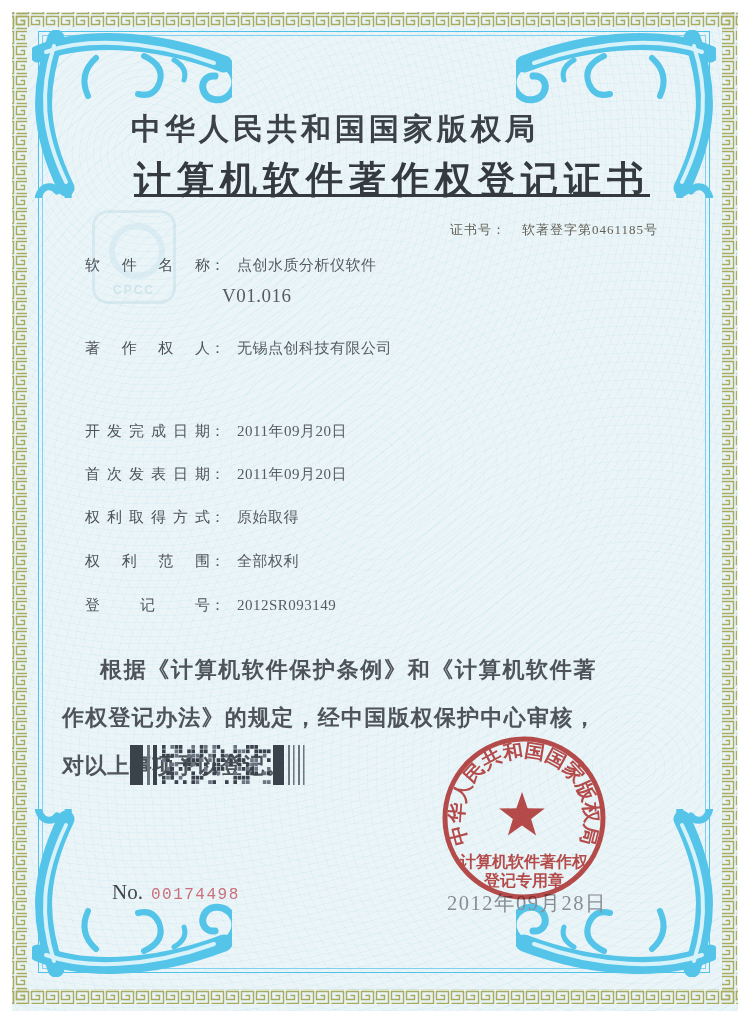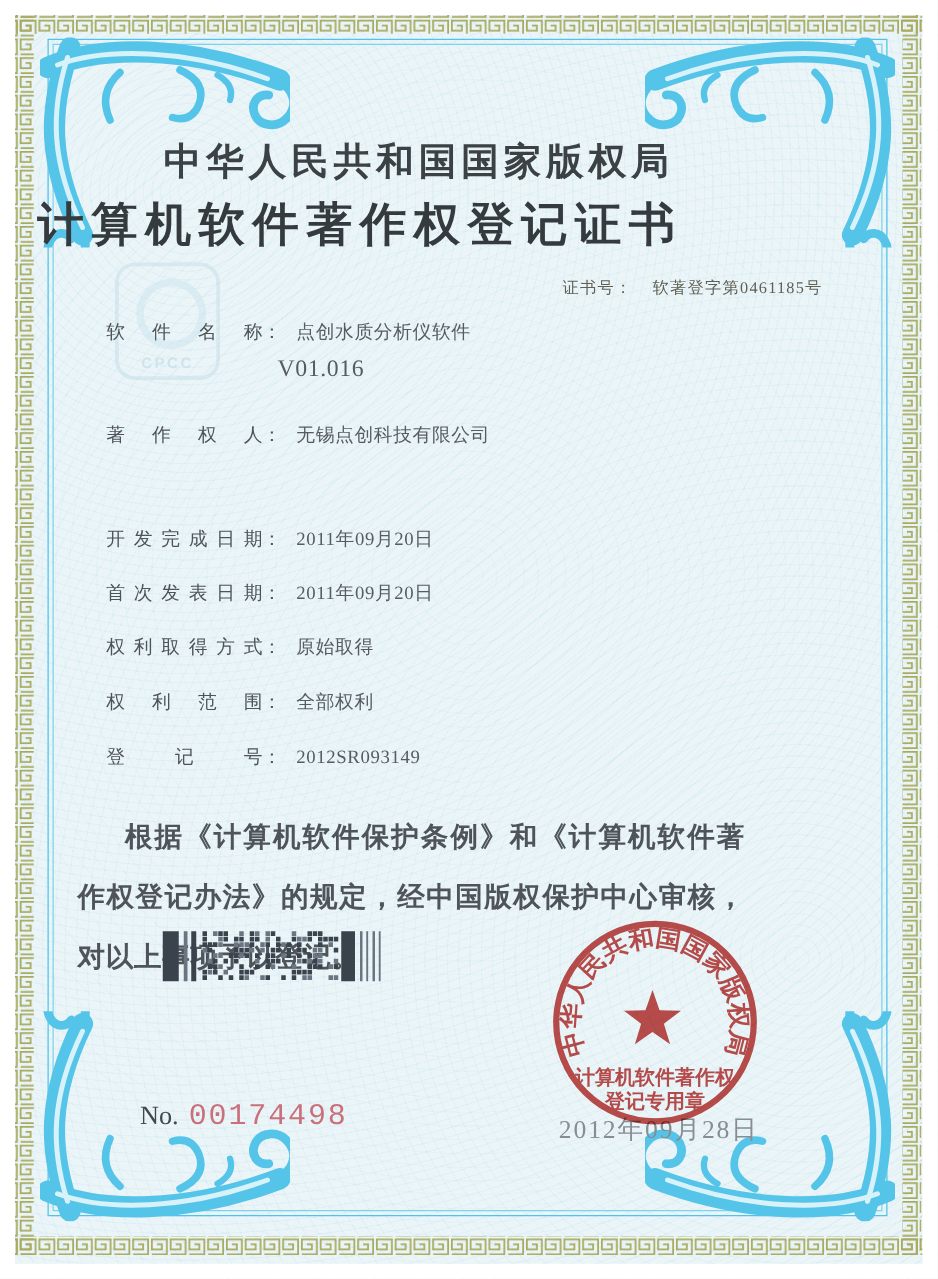--- a/index.html
+++ b/index.html
@@ -30,38 +30,38 @@
   .wm{position:absolute;left:92px;top:210px;width:78px;height:88px;
       border:3px solid rgba(190,218,228,.55);border-radius:16px;opacity:.8;}
   .wm .ring{position:absolute;left:14px;top:10px;width:44px;height:44px;border-radius:50%;
       border:6px solid rgba(205,228,236,.7);}
   .wm .wm-txt{position:absolute;left:0;right:0;bottom:4px;text-align:center;
       font-family:"Liberation Sans","DejaVu Sans",sans-serif;font-weight:bold;
       font-size:12px;color:rgba(195,221,230,.9);letter-spacing:2px;}
 
   .title1{position:absolute;left:30px;width:610px;top:109px;text-align:center;
       font-size:30px;color:#3b4144;letter-spacing:4px;font-weight:600;}
-  .title2{position:absolute;left:30px;width:620px;top:155px;text-align:left;
-      font-size:37px;color:#343a3d;letter-spacing:6px;font-weight:bold;}
+  .title2{position:absolute;left:30px;width:620px;top:155px;text-align:right;
+      font-size:37px;color:#343a3d;letter-spacing:6px;font-weight:bold;text-decoration:underline;}
   .certno{position:absolute;left:450px;top:221px;font-size:13px;color:#615f54;letter-spacing:1px;}
   .certno .gap{display:inline-block;width:16px;}
 
   .row{position:absolute;left:85px;font-size:15px;color:#565c60;white-space:nowrap;}
   .row .lbl{display:inline-block;width:125px;text-align:justify;text-align-last:justify;color:#4d5357;}
   .row .colon{color:#4d5357;}
   .row .val{margin-left:12px;letter-spacing:.5px;}
   .val2{position:absolute;left:222px;top:285px;font-size:19px;color:#565c60;letter-spacing:.5px;}
 
   .para{position:absolute;left:62px;top:646px;width:534px;font-size:22px;color:#4e545a;
       line-height:48px;text-indent:38px;letter-spacing:.6px;text-align:justify;font-weight:bold;}
 
   .barcode{position:absolute;left:130px;top:744px;}
   .serial{position:absolute;left:112px;top:880px;font-size:21px;color:#41474d;z-index:3;}
   .serial .num{font-family:"Liberation Mono","DejaVu Sans Mono",monospace;
-      color:#c9707a;font-size:24px;letter-spacing:1.5px;margin-left:8px;}
+      color:#c9707a;font-size:16px;letter-spacing:1.5px;margin-left:8px;}
   .issue-date{position:absolute;left:447px;top:889px;font-size:20.5px;color:#878d93;
       letter-spacing:1.5px;z-index:2;}
   .seal{position:absolute;left:436px;top:730px;z-index:4;mix-blend-mode:multiply;opacity:.93;}
   .seal text{font-family:"Liberation Sans","DejaVu Sans",sans-serif;font-weight:bold;}
 </style>
 </head>
 <body>
 
 <div class="page">
 

